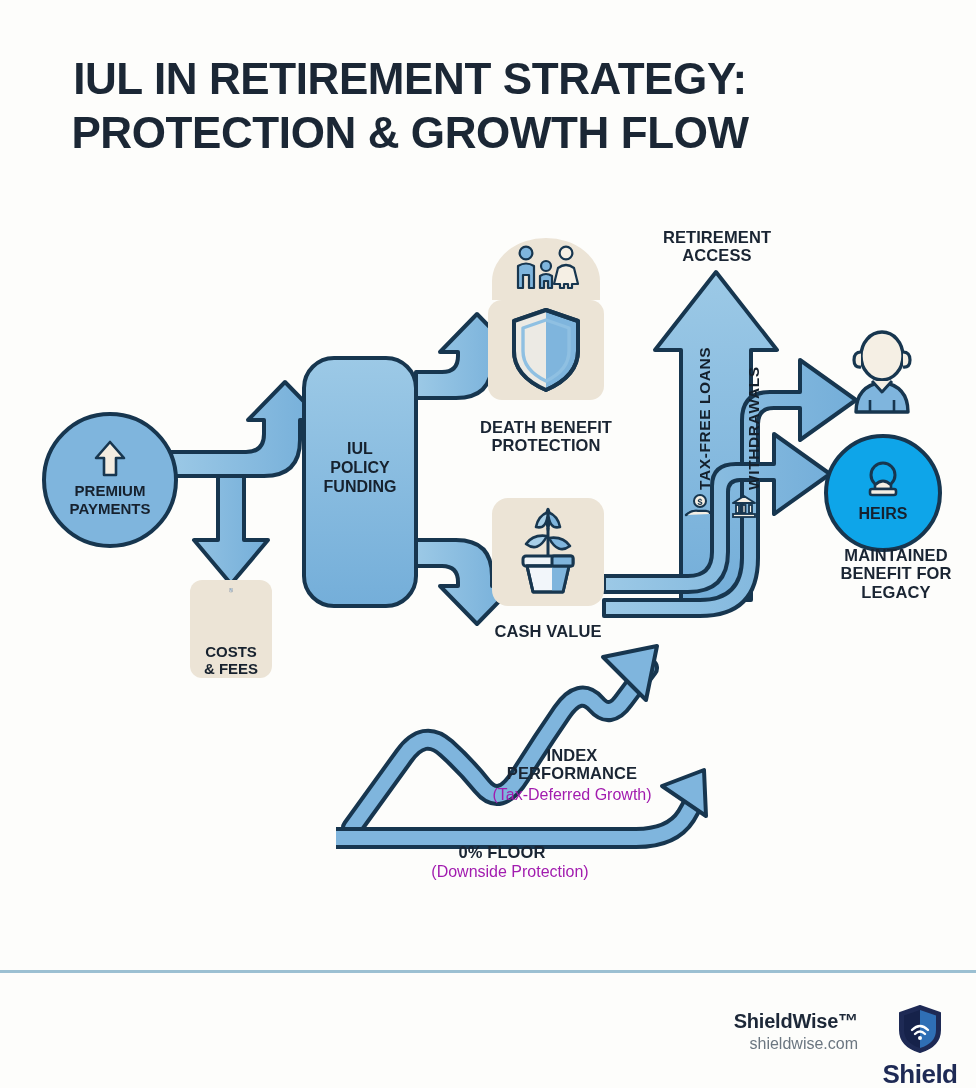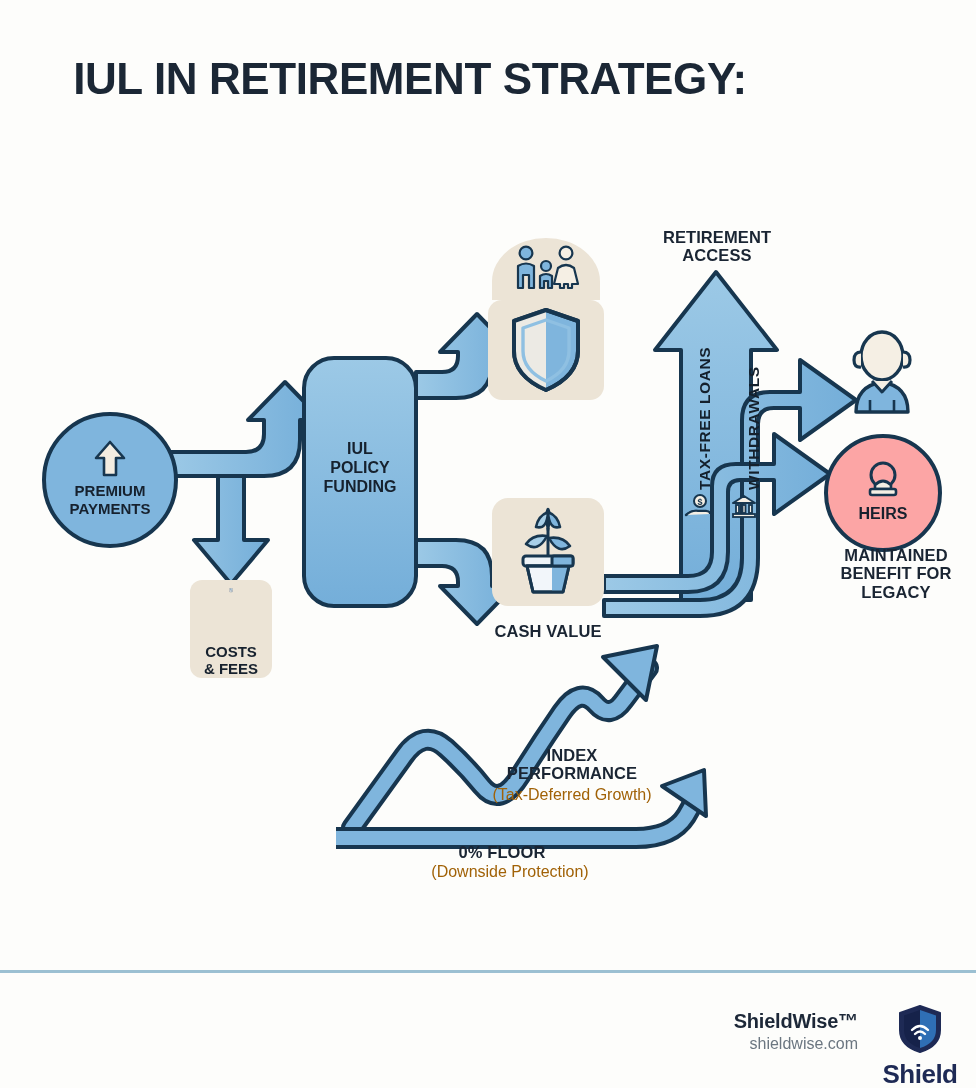--- a/index.html
+++ b/index.html
@@ -14,21 +14,21 @@
   svg.layer{position:absolute;left:0;top:0;width:976px;height:1088px;overflow:visible;}
 
   
   .t{position:absolute;text-align:center;color:#1a2533;line-height:1.12;}
   .title{
     left:0;top:52px;width:820px;
     font-size:44px;font-weight:800;letter-spacing:-0.4px;
     text-transform:uppercase;color:#1b2735;line-height:1.22;
   }
   .lbl{font-weight:800;font-size:16.5px;letter-spacing:0.1px;text-transform:uppercase;}
-  .sub{font-weight:400;font-size:16px;color:#a16207;letter-spacing:0px;}
+  .sub{font-weight:400;font-size:16px;color:#a21caf;letter-spacing:0px;}
 
   .in-node{
     position:absolute;color:#16212e;font-weight:800;
     text-align:center;text-transform:uppercase;line-height:1.18;
   }
 
   
   .vlabel{
     position:absolute;font-weight:800;font-size:15.5px;letter-spacing:0.6px;
     color:#14202c;text-transform:uppercase;white-space:nowrap;
@@ -43,20 +43,21 @@
   .logo{position:absolute;left:878px;top:1004px;width:84px;text-align:center;}
   .logo-word{font-size:26px;font-weight:800;color:#1e2a55;letter-spacing:-0.5px;margin-top:1px;}
 </style>
 </head>
 <body>
 
 <div id="stage">
 
   <div class="t title">
     <div>IUL IN RETIREMENT STRATEGY:</div>
+    <div>PROTECTION &amp; GROWTH FLOW</div>
   </div>
 
   <svg class="layer" viewBox="0 0 976 1088">
     <defs>
       <linearGradient id="gBlue" x1="0" y1="0" x2="0" y2="1">
         <stop offset="0" stop-color="#9cc9e6"></stop>
         <stop offset="1" stop-color="#74aed9"></stop>
       </linearGradient>
       <linearGradient id="gBlueH" x1="0" y1="0" x2="1" y2="0">
         <stop offset="0" stop-color="#9cc9e6"></stop>
@@ -181,20 +182,24 @@
   </div>
   <div style="position:absolute;left:488px;top:300px;width:116px;height:100px;
               border-radius:14px;background:#ece4d6;
               display:flex;align-items:center;justify-content:center;">
     <svg width="76" height="88" viewBox="0 0 76 88">
       <path d="M38 4 L70 15 V45 Q70 70 38 84 Q6 70 6 45 V15 Z" fill="#7fb5dd" stroke="#17364f" stroke-width="4" stroke-linejoin="round"></path>
       <path d="M38 4 L6 15 V45 Q6 70 38 84 Z" fill="#f5efe4" opacity="0.92"></path>
       <path d="M38 4 L70 15 V45 Q70 70 38 84 Q6 70 6 45 V15 Z" fill="none" stroke="#17364f" stroke-width="4" stroke-linejoin="round"></path>
       <path d="M38 14 L61 22 V45 Q61 64 38 75 Q15 64 15 45 V22 Z" fill="none" stroke="#8fc0e2" stroke-width="3.4" stroke-linejoin="round"></path>
     </svg>
+  </div>
+  <div class="t lbl" style="left:426px;top:418px;width:240px;">
+    <div>DEATH BENEFIT</div>
+    <div>PROTECTION</div>
   </div>
 
   <div style="position:absolute;left:492px;top:498px;width:112px;height:108px;
               border-radius:16px;background:#ece4d6;
               display:flex;align-items:center;justify-content:center;">
     <svg width="82" height="92" viewBox="0 0 82 92">
       <path d="M41 52 V22" stroke="#17364f" stroke-width="3"></path>
       <path d="M41 24 q-3 -16 0 -21 q3 5 0 21 Z" fill="#7fb5dd" stroke="#17364f" stroke-width="2.6" stroke-linejoin="round"></path>
       <path d="M41 6 q-10 4 -12 15 q11 3 12 -15 Z" fill="#a8cfe8" stroke="#17364f" stroke-width="2.6" stroke-linejoin="round"></path>
       <path d="M41 6 q10 4 12 15 q-11 3 -12 -15 Z" fill="#7fb5dd" stroke="#17364f" stroke-width="2.6" stroke-linejoin="round"></path>
@@ -237,21 +242,21 @@
       <path d="M23 22 q-7 0 -7 8 q0 8 7 7" fill="#f5efe4" stroke="#17364f" stroke-width="3.2"></path>
       <path d="M65 22 q7 0 7 8 q0 8 -7 7" fill="#f5efe4" stroke="#17364f" stroke-width="3.2"></path>
       <path d="M18 82 q0 -26 26 -30 q26 4 26 30 Z" fill="#7fb5dd" stroke="#17364f" stroke-width="3.4" stroke-linejoin="round"></path>
       <path d="M34 51 L44 62 L54 51" fill="#f5efe4" stroke="#17364f" stroke-width="3" stroke-linejoin="round"></path>
       <line x1="32" y1="70" x2="32" y2="82" stroke="#17364f" stroke-width="2.6"></line>
       <line x1="56" y1="70" x2="56" y2="82" stroke="#17364f" stroke-width="2.6"></line>
     </svg>
   </div>
 
   <div style="position:absolute;left:824px;top:434px;width:110px;height:110px;
-              border-radius:50%;background:#fca5a5;border:4px solid #17364f;
+              border-radius:50%;background:#0ea5e9;border:4px solid #17364f;
               display:flex;flex-direction:column;align-items:center;justify-content:center;">
     <svg width="42" height="40" viewBox="0 0 42 40" style="margin-top:-2px;">
       <circle cx="21" cy="14" r="12" fill="none" stroke="#17364f" stroke-width="3"></circle>
       <path d="M13 24 q8 -8 16 0 v4 H13 Z" fill="#f5efe4" stroke="#17364f" stroke-width="2.6" stroke-linejoin="round"></path>
       <rect x="8" y="28" width="26" height="6" rx="2" fill="#f5efe4" stroke="#17364f" stroke-width="2.6"></rect>
     </svg>
     <div class="in-node" style="position:static;font-size:16px;margin-top:4px;">HEIRS</div>
   </div>
 
   <div class="t lbl" style="left:808px;top:546px;width:176px;">

